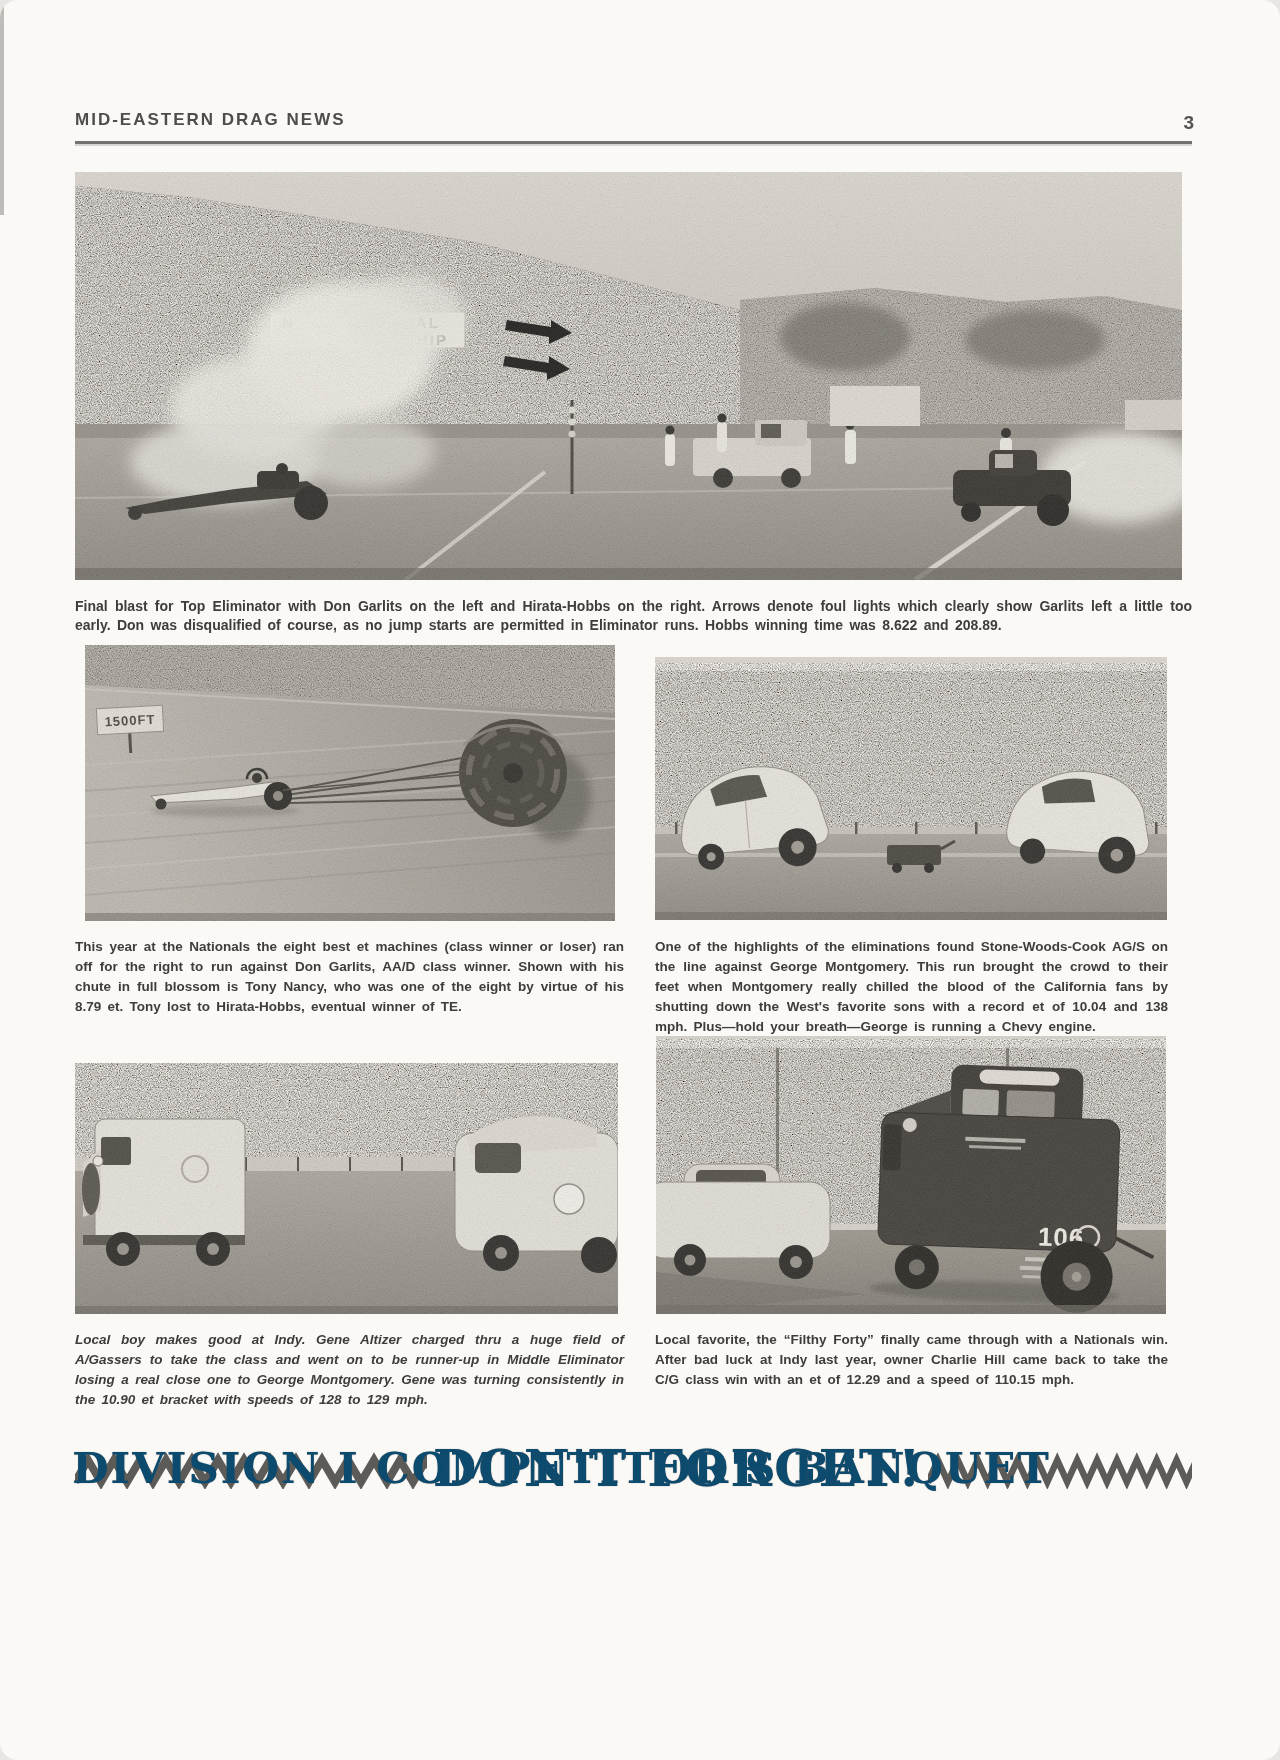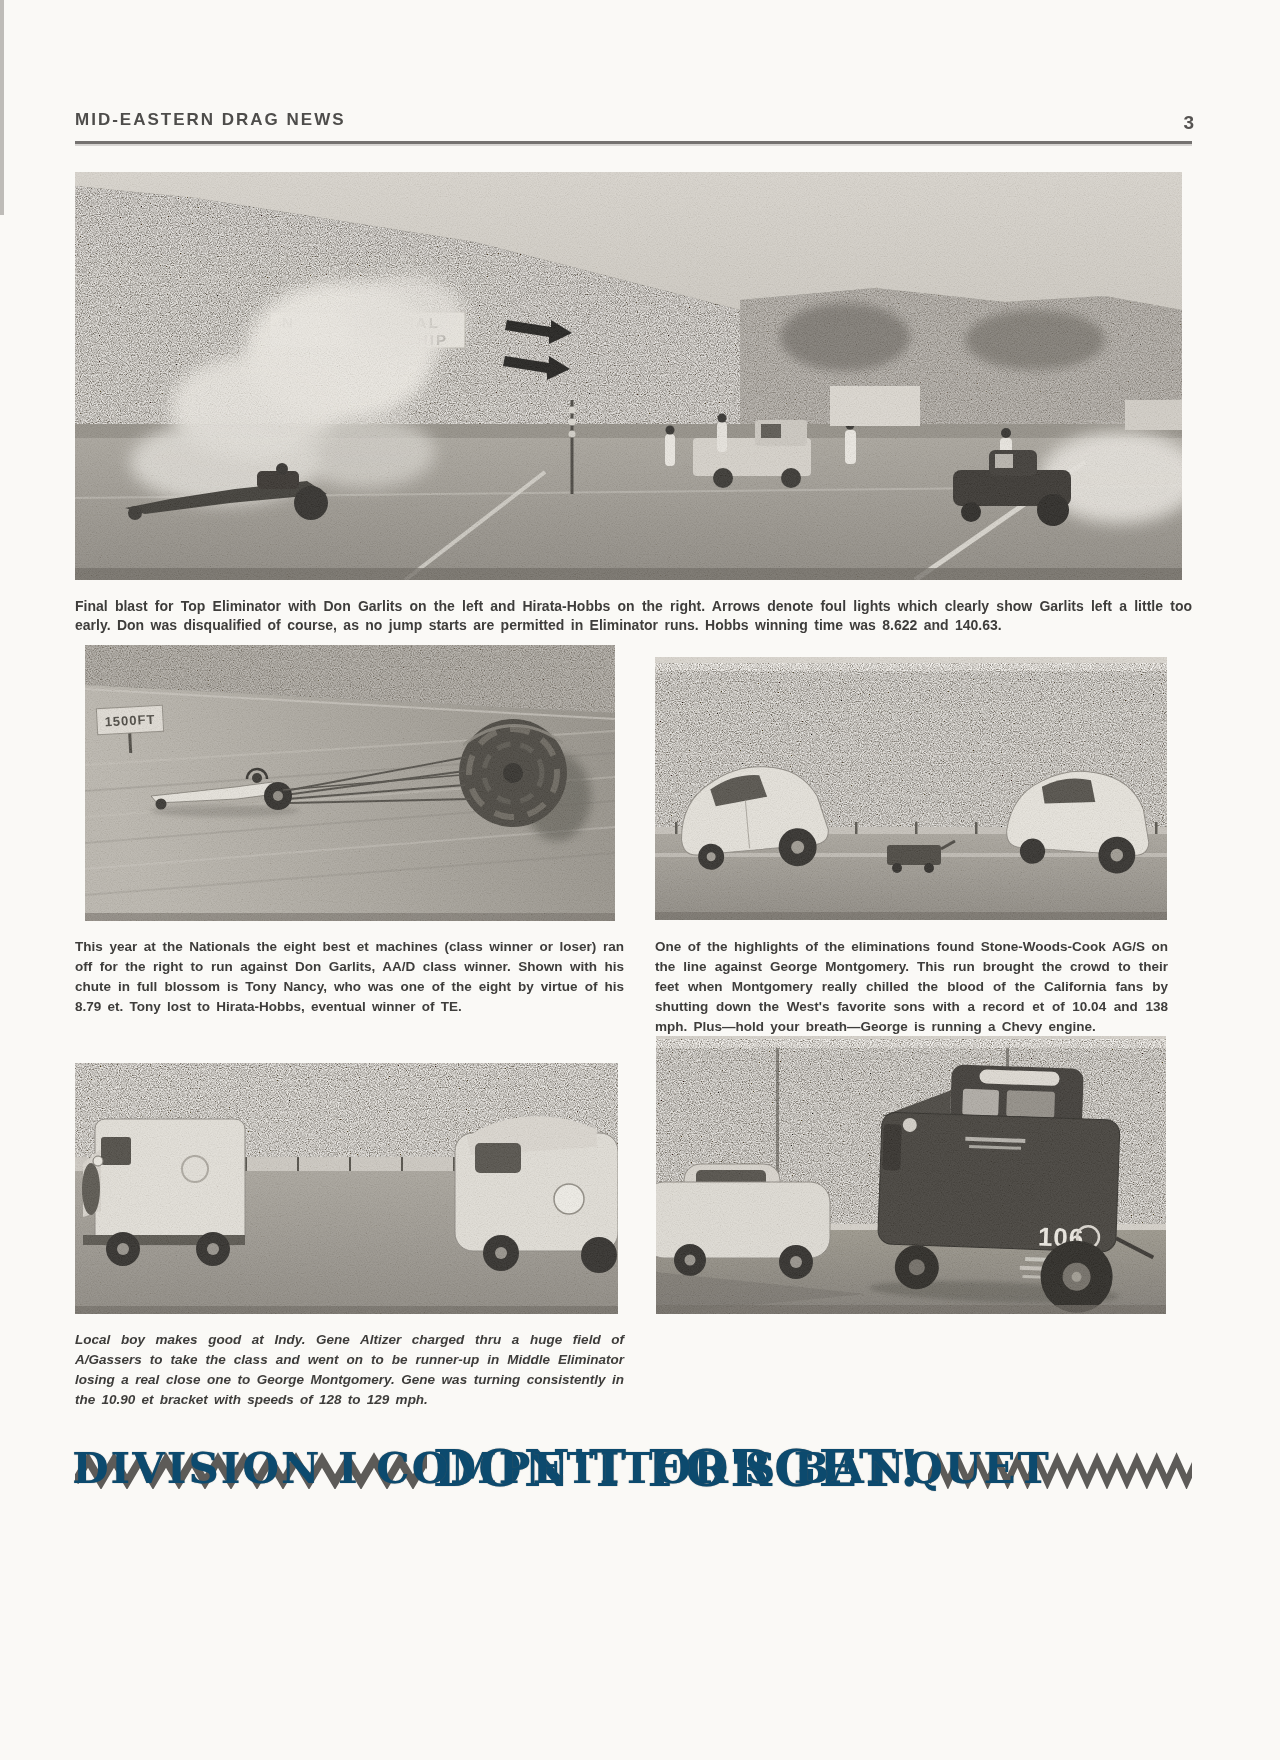--- a/index.html
+++ b/index.html
@@ -1,19 +1,20 @@
 <!DOCTYPE html>
 <html><head>
 <meta charset="utf-8">
 <style>
   html,body{margin:0;padding:0;background:#e8e6e2;}
   #page{
     position:relative;width:1280px;height:1760px;margin:0 auto;
     background:#faf9f6;overflow:hidden;
     font-family:"Liberation Sans",sans-serif;
+    border-radius:18px;
   }
   .abs{position:absolute;}
   #masthead{
     left:75px;top:110px;font-size:17px;font-weight:bold;letter-spacing:2px;
     color:#4e4d4b;
   }
   #pagenum{
     left:1150px;top:112px;width:44px;text-align:right;font-size:19px;font-weight:bold;color:#555351;
   }
   #header-rule{
@@ -173,21 +174,21 @@
         <rect x="920" y="282" width="18" height="14" fill="#b5b1aa"></rect>
         <circle cx="978" cy="338" r="16" fill="#262421"></circle>
         <circle cx="896" cy="340" r="10" fill="#262421"></circle>
       </g>
       <rect x="755" y="214" width="90" height="40" fill="#d9d5ce"></rect>
       <rect x="1050" y="228" width="57" height="30" fill="#cfcbc4"></rect>
       <rect x="0" y="396" width="1107" height="12" fill="#6b6760" opacity="0.75"></rect>
       <rect x="0" y="0" width="1107" height="408" filter="url(#speck)" opacity="0.1"></rect>
     </svg>
   </div>
-  <div class="caption wide abs" style="left:75px;top:597px;width:1117px;">Final blast for Top Eliminator with Don Garlits on the left and Hirata-Hobbs on the right. Arrows denote foul lights which clearly show Garlits left a little too early. Don was disqualified of course, as no jump starts are permitted in Eliminator runs. Hobbs winning time was 8.622 and 140.63.</div>
+  <div class="caption wide abs" style="left:75px;top:597px;width:1117px;">Final blast for Top Eliminator with Don Garlits on the left and Hirata-Hobbs on the right. Arrows denote foul lights which clearly show Garlits left a little too early. Don was disqualified of course, as no jump starts are permitted in Eliminator runs. Hobbs winning time was 8.622 and 208.89.</div>
 
   <div class="photo abs" style="left:85px;top:645px;width:530px;height:276px;">
     <svg viewBox="0 0 530 276" preserveAspectRatio="none">
       <rect x="0" y="0" width="530" height="276" fill="url(#gTrack2)"></rect>
       <clipPath id="c2top">
           <polygon points="0,0 530,0 530,68 0,40"></polygon>
         </clipPath>
       <polygon points="0,0 530,0 530,68 0,40" fill="#827e76"></polygon>
       <rect x="0" y="0" width="530" height="70" clip-path="url(#c2top)" filter="url(#speck)" opacity="0.4"></rect>
       <line x1="0" y1="44" x2="530" y2="74" stroke="#c9c5be" stroke-width="2" opacity="0.7"></line>
@@ -383,20 +384,21 @@
         <circle cx="52" cy="212" r="22" fill="#262420"></circle>
         <circle cx="52" cy="212" r="8" fill="#6e6a63"></circle>
       </g>
       <polygon points="0,236 210,258 0,278" fill="#6e6a63" opacity="0.5"></polygon>
       <rect x="0" y="269" width="510" height="9" fill="#6b6760" opacity="0.7"></rect>
       <rect x="0" y="0" width="510" height="278" filter="url(#speck)" opacity="0.1"></rect>
     </svg>
   </div>
 
   <div class="caption abs" style="left:75px;top:1330px;width:549px;font-style:italic;">Local boy makes good at Indy. Gene Altizer charged thru a huge field of A/Gassers to take the class and went on to be runner-up in Middle Eliminator losing a real close one to George Montgomery. Gene was turning consistently in the 10.90 et bracket with speeds of 128 to 129 mph.</div>
+  <div class="caption abs" style="left:655px;top:1330px;width:513px;">Local favorite, the “Filthy Forty” finally came through with a Nationals win. After bad luck at Indy last year, owner Charlie Hill came back to take the C/G class win with an et of 12.29 and a speed of 110.15 mph.</div>
 
   <div id="banner-row" class="abs">
     <svg id="zig-left" class="zig" viewBox="0 0 352 38" preserveAspectRatio="none">
       <path d="M0,31 L13,9 L26,31 L39,9 L52,31 L65,9 L78,31 L91,9 L104,31 L117,9 L130,31 L143,9 L156,31 L169,9 L182,31 L195,9 L208,31 L221,9 L234,31 L247,9 L260,31 L273,9 L286,31 L299,9 L312,31 L325,9 L338,31 L351,9 L364,31" fill="none" stroke="#5d5b58" stroke-width="8"></path>
     </svg>
     <div id="banner-line1" class="slab">DON'T FORGET!</div>
     <svg id="zig-right" class="zig" viewBox="0 0 345 38" preserveAspectRatio="none">
       <path d="M0,31 L13,9 L26,31 L39,9 L52,31 L65,9 L78,31 L91,9 L104,31 L117,9 L130,31 L143,9 L156,31 L169,9 L182,31 L195,9 L208,31 L221,9 L234,31 L247,9 L260,31 L273,9 L286,31 L299,9 L312,31 L325,9 L338,31 L351,9 L364,31" fill="none" stroke="#5d5b58" stroke-width="8"></path>
     </svg>
   </div>

